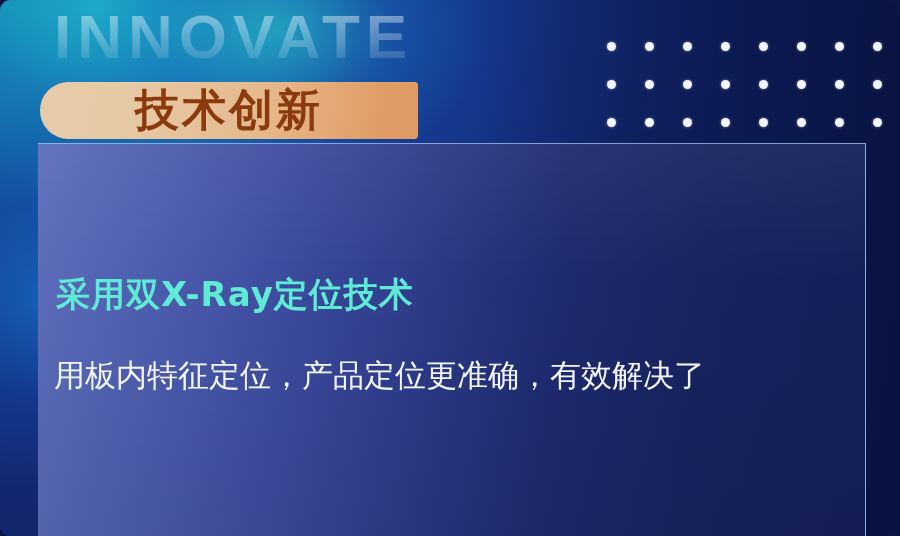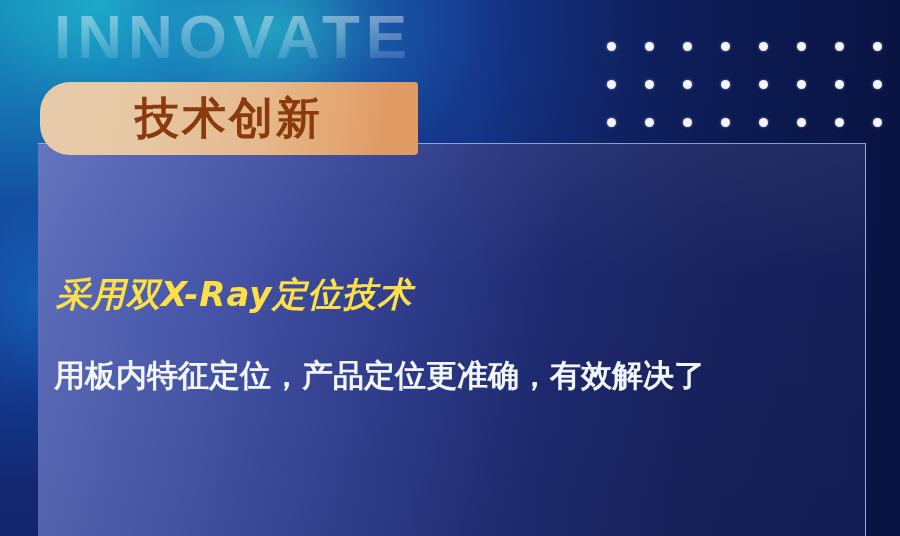--- a/index.html
+++ b/index.html
@@ -10,20 +10,21 @@
   body {
     font-family: "Liberation Sans", "DejaVu Sans", sans-serif;
   }
 
   #stage {
     position: relative;
     width: 900px;
     height: 536px;
     overflow: hidden;
     background: #12266e;
+    border-radius: 11px;
   }
 
   
   .bg-base {
     position: absolute;
     inset: 0;
     background:
       radial-gradient(120% 150% at 0% 0%, #1689b0 0%, #1463a8 14%, #16409a 36%, #13266f 62%, #0d1a55 100%),
       linear-gradient(90deg, #0f4f9c 0%, #132a80 45%, #0e1c5c 100%);
   }
@@ -116,21 +117,21 @@
     background: linear-gradient(180deg, rgba(255,255,255,0.05) 0%, rgba(255,255,255,0.0) 35%, rgba(0,0,0,0.06) 100%);
     pointer-events: none;
   }
 
   
   .badge {
     position: absolute;
     left: 40px;
     top: 82px;
     width: 378px;
-    height: 73px;
+    height: 57px;
     box-sizing: border-box;
     background: linear-gradient(100deg, #e6cbab 0%, #e7c8a4 26%, #e6b98d 58%, #e3a36e 82%, #e09a63 100%);
     border-radius: 30px 4px 4px 30px;
     display: flex;
     align-items: center;
     justify-content: center;
   }
   .badge::after {
     content: "";
     position: absolute;
@@ -151,36 +152,34 @@
   }
 
   
   .headline {
     position: absolute;
     left: 56px;
     top: 272px;
     font-size: 34px;
     font-weight: bold;
     letter-spacing: 1px;
-    color: #fde047;
+    color: #5eead4;
     white-space: nowrap;
     font-family: "DejaVu Sans", "Liberation Sans", sans-serif;
-    font-style: italic;
   }
   .body-copy {
     position: absolute;
     left: 54px;
     top: 352px;
     width: 810px;
     font-size: 31px;
     line-height: 1.52;
     color: #f3f5fc;
     letter-spacing: 0px;
     font-family: "DejaVu Sans", "Liberation Sans", sans-serif;
-    font-weight: bold;
   }
   .body-copy .ln { display: block; white-space: nowrap; }
 </style>
 </head>
 <body>
 
 <div id="stage">
 
   <div class="bg-base"></div>
   <div class="bg-glow-tl"></div>

